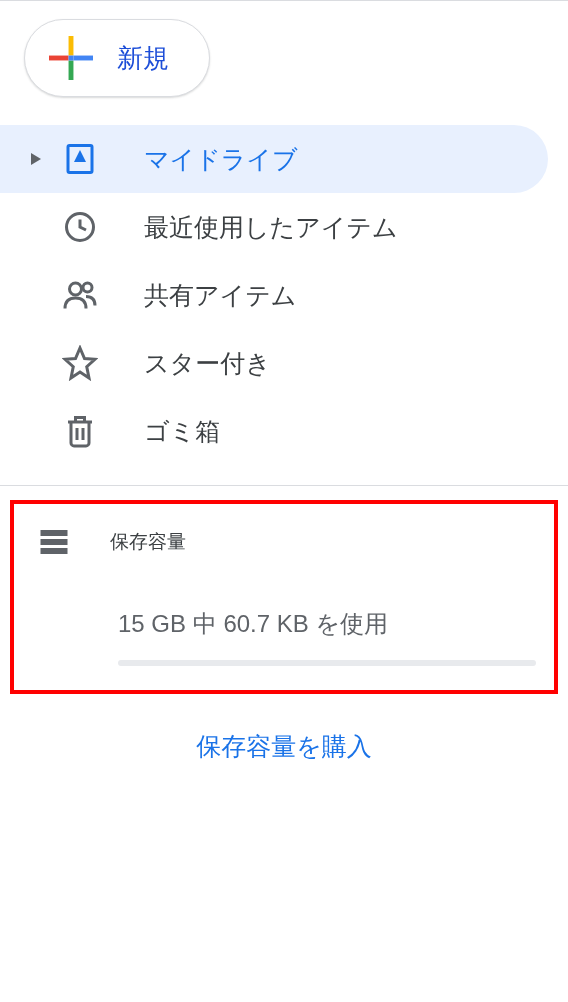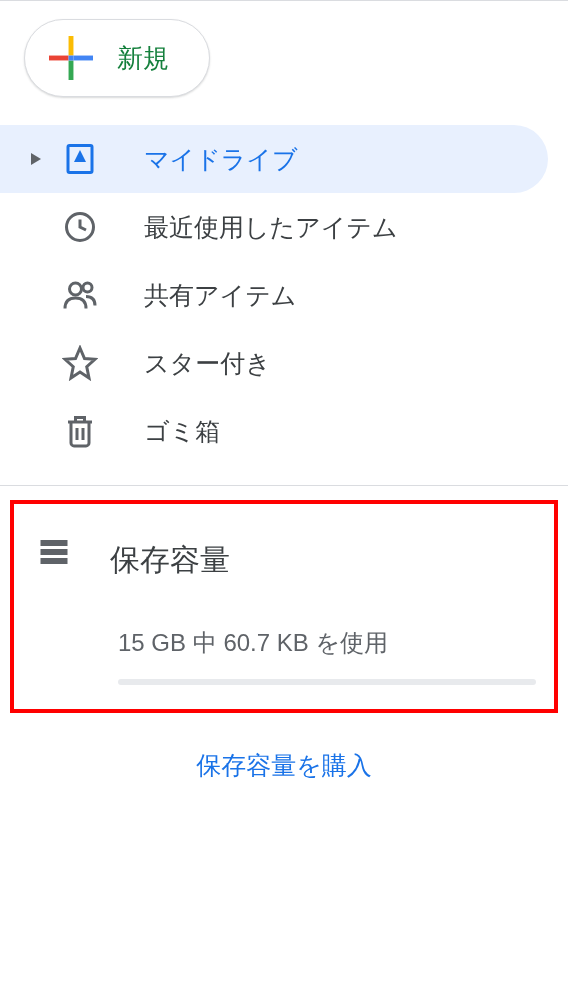--- a/index.html
+++ b/index.html
@@ -25,21 +25,21 @@
       background: #fff;
       cursor: pointer;
       box-shadow: 0 1px 2px rgba(60,64,67,0.2);
     }
     .new-button .plus {
       width: 44px;
       height: 44px;
     }
     .new-button .label {
       font-size: 26px;
-      color: #15803d;
+      color: #1d4ed8;
       font-weight: 500;
     }
     .nav-list {
       list-style: none;
       margin-top: 10px;
     }
     .nav-item {
       display: flex;
       align-items: center;
       height: 68px;
@@ -100,24 +100,23 @@
       width: 40px;
       height: 40px;
       display: flex;
       align-items: center;
       justify-content: center;
       margin-left: 8px;
       margin-right: 36px;
       color: #5f6368;
     }
     .storage-header .label {
-      font-size: 30px;
+      font-size: 19px;
       color: #3c4043;
       font-weight: 500;
-      margin-top: 18px;
     }
     .storage-usage {
       font-size: 24px;
       color: #5f6368;
       margin-left: 100px;
       margin-top: 46px;
     }
     .storage-bar {
       height: 6px;
       background: #e8eaed;

